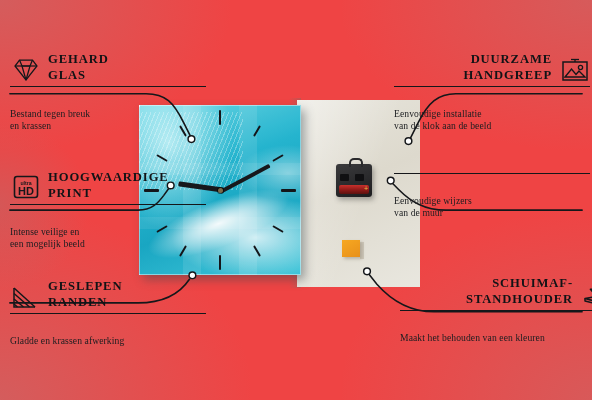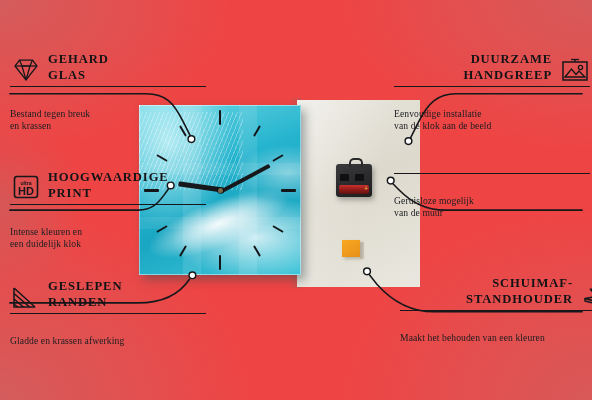--- a/index.html
+++ b/index.html
@@ -206,21 +206,21 @@
       <span class="ficon">
         <svg width="28" height="28" viewBox="0 0 28 28">
           <rect x="2.5" y="3.5" width="23" height="21" rx="2.5" fill="none" stroke="#15171a" stroke-width="1.6"></rect>
           <text x="14" y="12.4" text-anchor="middle" font-family="Liberation Sans, sans-serif" font-size="5.2" font-weight="700" fill="#15171a">ultra</text>
           <text x="14" y="21.6" text-anchor="middle" font-family="Liberation Sans, sans-serif" font-size="11" font-weight="700" fill="#15171a">HD</text>
         </svg>
       </span>
       <span class="ftitle"><span>HOOGWAARDIGE</span><br><span>PRINT</span></span>
     </div>
     <div class="rule"></div>
-    <div class="fdesc"><span>Intense kleuren en</span><br><span>een duidelijk klok</span></div>
+    <div class="fdesc"><span>Intense veilige en</span><br><span>een mogelijk beeld</span></div>
   </div>
 
   <div class="feature left" style="left:10px;top:279px">
     <div class="head">
       <span class="ficon">
         <svg width="30" height="24" viewBox="0 0 30 24">
           <g stroke="#15171a" stroke-width="1.5" fill="none">
             <path d="M3 2 L24 21"></path>
               <path d="M3 7.5 L18.5 21"></path>
               <path d="M3 13 L12.5 21"></path>
@@ -247,21 +247,21 @@
         </svg>
       </span>
       <span class="ftitle"><span>DUURZAME</span><br><span>HANDGREEP</span></span>
     </div>
     <div class="rule"></div>
     <div class="fdesc"><span>Eenvoudige installatie</span><br><span>van de klok aan de beeld</span></div>
   </div>
 
   <div class="feature right" style="left:394px;top:170px">
     <div class="rule"></div>
-    <div class="fdesc"><span>Geruisloze mogelijk</span><br><span>van de muur</span></div>
+    <div class="fdesc"><span>Eenvoudige wijzers</span><br><span>van de muur</span></div>
   </div>
 
   <div class="feature right" style="left:400px;top:276px;width:211px">
     <div class="head">
       <span class="ficon">
         <svg width="30" height="28" viewBox="0 0 30 28">
           <g fill="none" stroke="#15171a" stroke-width="1.5" stroke-linejoin="round">
             <path d="M12.6 2 h4.8 v8.2 h3.2 L15 16.5 L9.4 10.2 h3.2 z"></path>
             <path d="M15 17.6 L26 19.6 L15 22.4 L4 19.6 Z"></path>
             <path d="M4 19.6 v2.4 L15 24.8 L26 22.0 v-2.4"></path>

